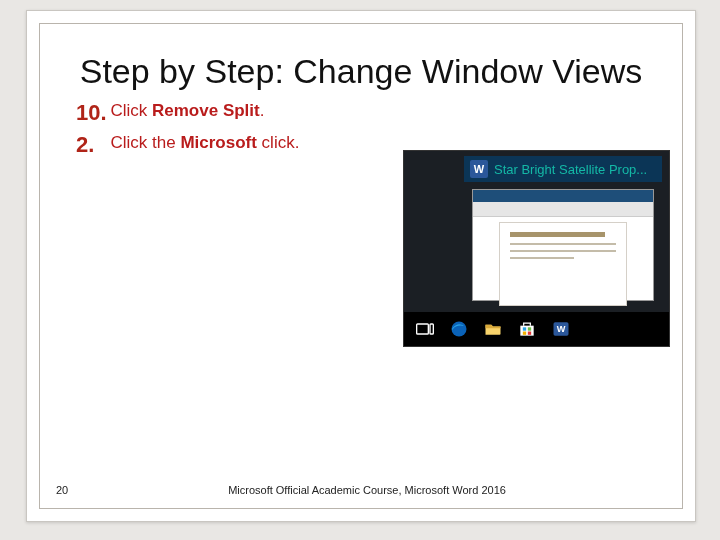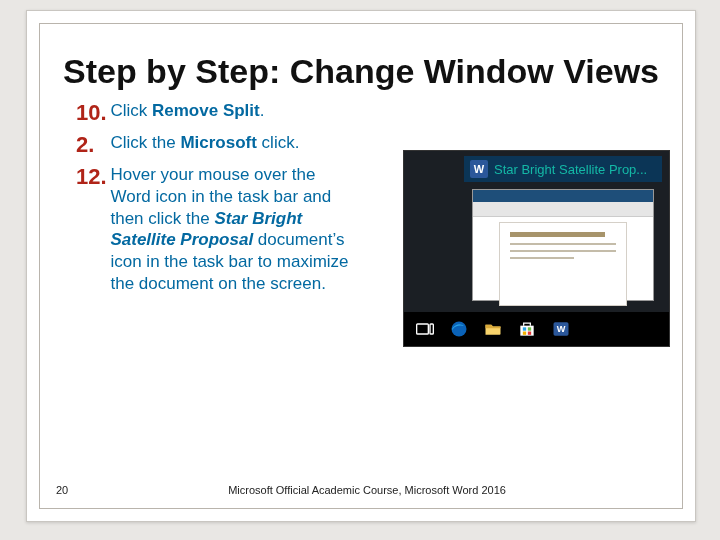--- a/index.html
+++ b/index.html
@@ -1,24 +1,24 @@
 <!DOCTYPE html>
 <html><head>
 <meta charset="utf-8">
 <style>
   html,body{margin:0;padding:0}
   body{width:720px;height:540px;background:#e9e7e4;font-family:Arial,Helvetica,sans-serif;position:relative;overflow:hidden}
   .slide{position:absolute;left:26px;top:10px;width:668px;height:510px;background:#fff;border:1px solid #c9c6c1;box-shadow:0 1px 3px rgba(0,0,0,.15)}
   .inner{position:absolute;left:12px;top:12px;right:12px;bottom:12px;border:1px solid #b9b4ac}
-  .title{margin:28px 20px 10px;text-align:center;font-weight:700;color:#111;font-size:34px;line-height:1.12}
+  .title{margin:28px 20px 10px;text-align:center;font-weight:400;color:#111;font-size:34px;line-height:1.12}
   .content{position:relative;margin:6px 24px 0 36px;height:330px}
   .steps{width:290px}
   .step{margin:0 0 6px 0}
   .num{display:inline-block;color:#b02418;font-size:22px;font-weight:700;vertical-align:top;width:30px}
-  .txt{display:inline-block;width:240px;font-size:17px;line-height:1.28;color:#0369a1;vertical-align:top}
+  .txt{display:inline-block;width:240px;font-size:17px;line-height:1.28;color:#b91c1c;vertical-align:top}
   .figure{position:absolute;right:-12px;top:50px;width:265px;height:195px;background:#1b1f24;border:1px solid #333}
   .winhdr{position:absolute;left:60px;top:5px;width:198px;height:26px;background:#0b3556;display:flex;align-items:center;padding:0 6px;box-sizing:border-box}
   .word-icon{width:18px;height:18px;background:#2b579a;color:#fff;font-size:11px;font-weight:bold;display:flex;align-items:center;justify-content:center;border-radius:2px;margin-right:6px}
   .winhdr span.lbl{color:#14b8a6;font-size:13px}
   .thumb{position:absolute;left:68px;top:38px;width:180px;height:110px;background:#fff;border:1px solid #999}
   .thumb .bar{height:12px;background:#1e4e79}
   .thumb .rib{height:14px;background:#e6e6e6;border-bottom:1px solid #ccc}
   .thumb .page{margin:5px 26px;height:70px;background:#fff;border:1px solid #d5d0c8;padding:6px 10px}
   .thumb .ln{height:2px;background:#c4bca9;margin:5px 0}
   .thumb .hd{height:5px;background:#a7946b;margin:3px 0 6px;width:90%}
@@ -39,24 +39,20 @@
 
     <div class="content">
       <div class="steps">
         <div class="step">
           <span class="num">10.</span>
           <span class="txt"><span>Click </span><b>Remove Split</b><span>.</span></span>
         </div>
         <div class="step">
           <span class="num">2.</span>
           <span class="txt"><span>Click the </span><b>Microsoft</b><span> click.</span></span>
-        </div>
-        <div class="step">
-          <span class="num">12.</span>
-          <span class="txt"><span>Hover your mouse over the Word icon in the task bar and then click the </span><b><i>Star Bright Satellite Proposal</i></b><span> document’s icon in the task bar to maximize the document on the screen.</span></span>
         </div>
       </div>
 
       <div class="figure">
         <div class="winhdr">
           <div class="word-icon">W</div>
           <span class="lbl">Star Bright Satellite Prop...</span>
         </div>
         <div class="thumb">
           <div class="bar"></div>

